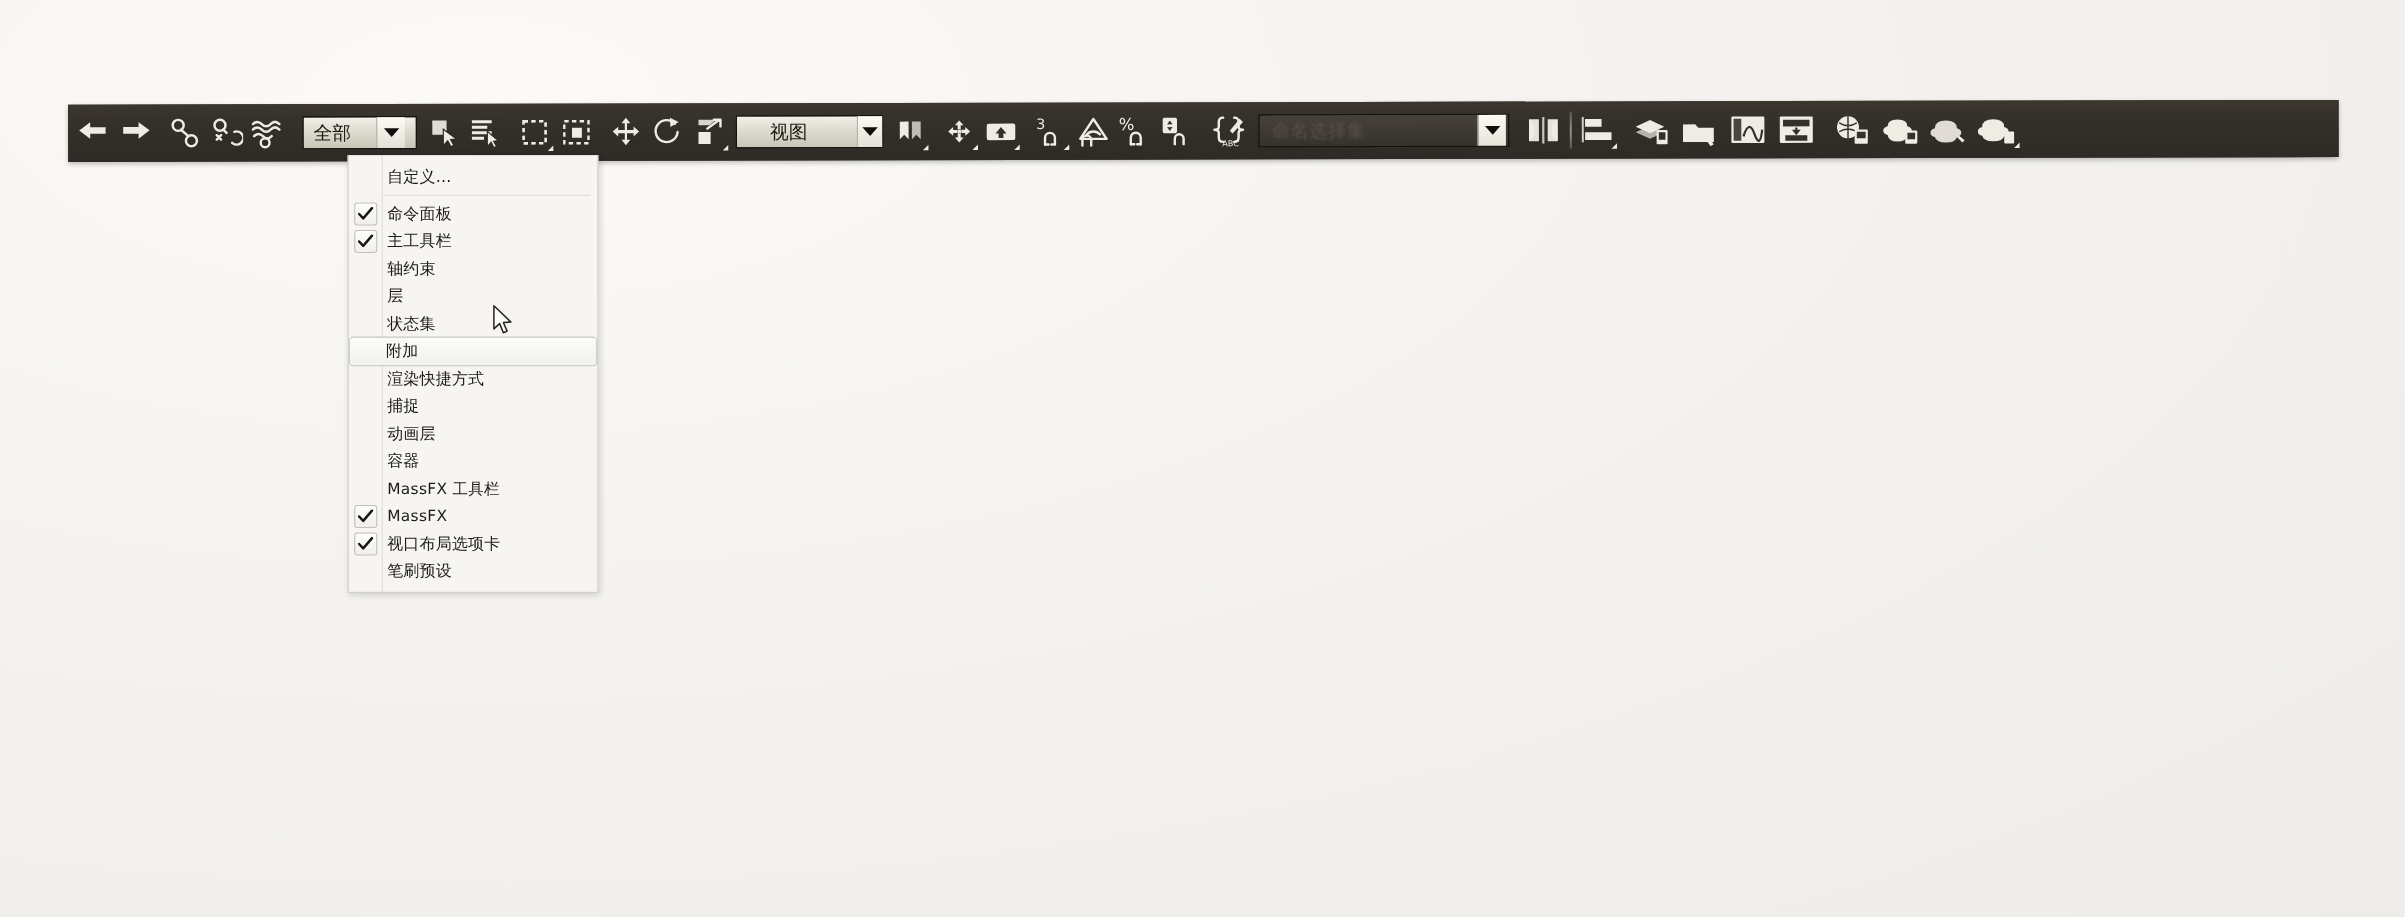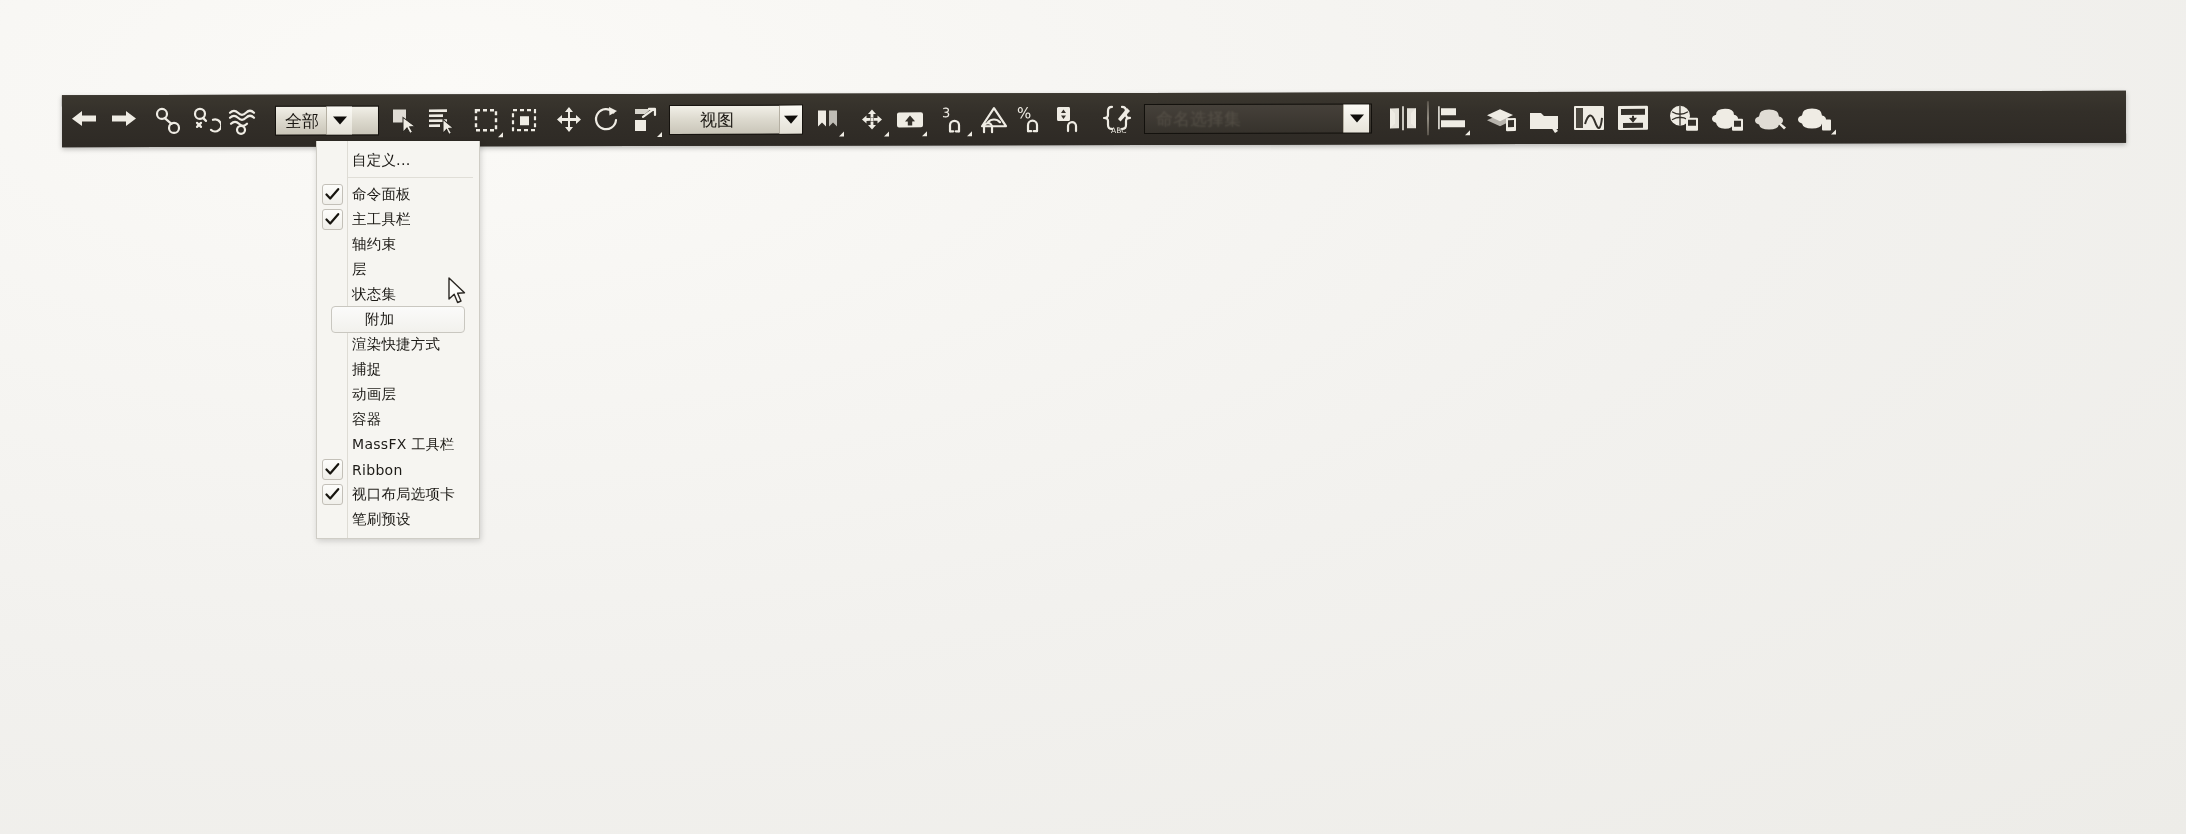--- a/index.html
+++ b/index.html
@@ -76,42 +76,42 @@
     background:linear-gradient(180deg,#fbfaf5,#e3e0d6);
     border-left:1px solid #b5b0a3;
   }
   .tb-combo .arrowbox i {
     display:block; width:0;height:0;
     border-left:7px solid transparent;
     border-right:7px solid transparent;
     border-top:8px solid #100e0b;
   }
   #combo-select-filter { width:104px; }
-  #combo-select-filter .val { width:50px;font-family:Liberation Serif, serif; }
+  #combo-select-filter .val { width:66px;font-family:Liberation Serif, serif; }
   #combo-ref-coord { width:134px; }
   #combo-ref-coord .val { width:96px;margin-left:21px; }
   #combo-named-sets {
     width:228px;
     border:1px solid #13110d;
     background:linear-gradient(180deg,#46413a,#36322c);
     justify-content:center;
   }
   #combo-named-sets .val {
     width:196px; color:#57514733; opacity:.55;
     text-shadow:0 0 2px #6d675c;
   }
   #combo-named-sets .arrowbox {
     background:linear-gradient(180deg,#fbfaf5,#e7e4da);
   }
 
   
   #context-menu {
     position:absolute;
     left:316px; top:141px;
-    width:164px;
+    width:228px;
     background:#f6f5f1;
     border:1px solid #cfcdc6;
     border-top:none;
     box-shadow:1px 2px 6px rgba(0,0,0,.16);
     padding:4px 0 6px 0;
     font-family:"DejaVu Sans","Liberation Sans",sans-serif;
   }
   #menu-gutter{
     position:absolute; left:0; top:0; bottom:0; width:31px;
     border-right:1px solid #dedcd5;
@@ -135,21 +135,21 @@
     border-radius:3px;
     background:linear-gradient(180deg,#fdfdfb,#f0efea);
     display:flex; align-items:center; justify-content:center;
   }
   .menu-item .chk svg{ display:block; }
   .menu-item.hovered{
     background:linear-gradient(180deg,#fbfbfa,#f2f1ed);
     border:1px solid #c9c7c0;
     border-radius:4px;
     height:27px;
-    margin:-1px 14px;
+    margin:-1px 0;
     padding-left:29px;
   }
   .menu-sep{
     height:1px; margin:4px 6px 4px 31px;
     background:#e0ded7;
   }
   #menu-topgap{ height:3px; }
 
   
   #cursor-arrow{
@@ -489,21 +489,21 @@
       </div>
       <div class="menu-item latin">
         <span class="label">MassFX 工具栏</span>
       </div>
       <div class="menu-item latin">
         <span class="chk">
           <svg width="15" height="13" viewBox="0 0 15 13">
             <path d="M1.5 6.5 L5.2 10.5 L13.2 1.2" fill="none" stroke="#17150f" stroke-width="2.2" stroke-linecap="round" stroke-linejoin="round"></path>
           </svg>
         </span>
-        <span class="label">Ribbon</span>
+        <span class="label">MassFX</span>
       </div>
       <div class="menu-item">
         <span class="chk">
           <svg width="15" height="13" viewBox="0 0 15 13">
             <path d="M1.5 6.5 L5.2 10.5 L13.2 1.2" fill="none" stroke="#17150f" stroke-width="2.2" stroke-linecap="round" stroke-linejoin="round"></path>
           </svg>
         </span>
         <span class="label">视口布局选项卡</span>
       </div>
       <div class="menu-item">

